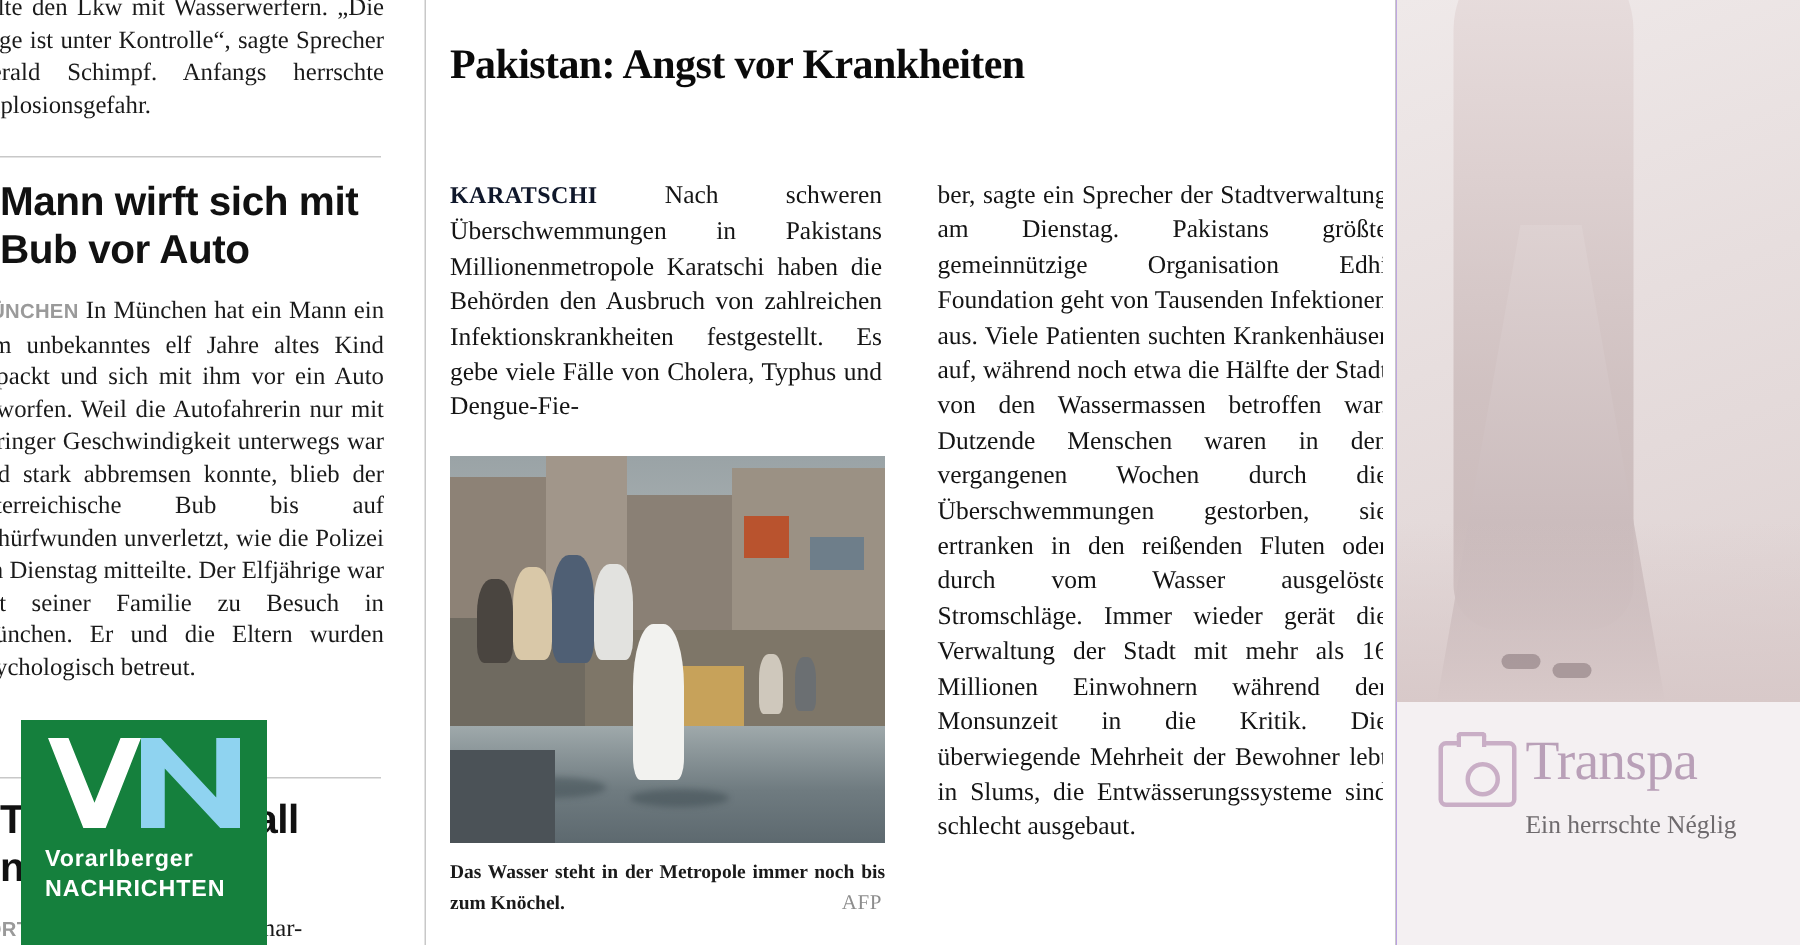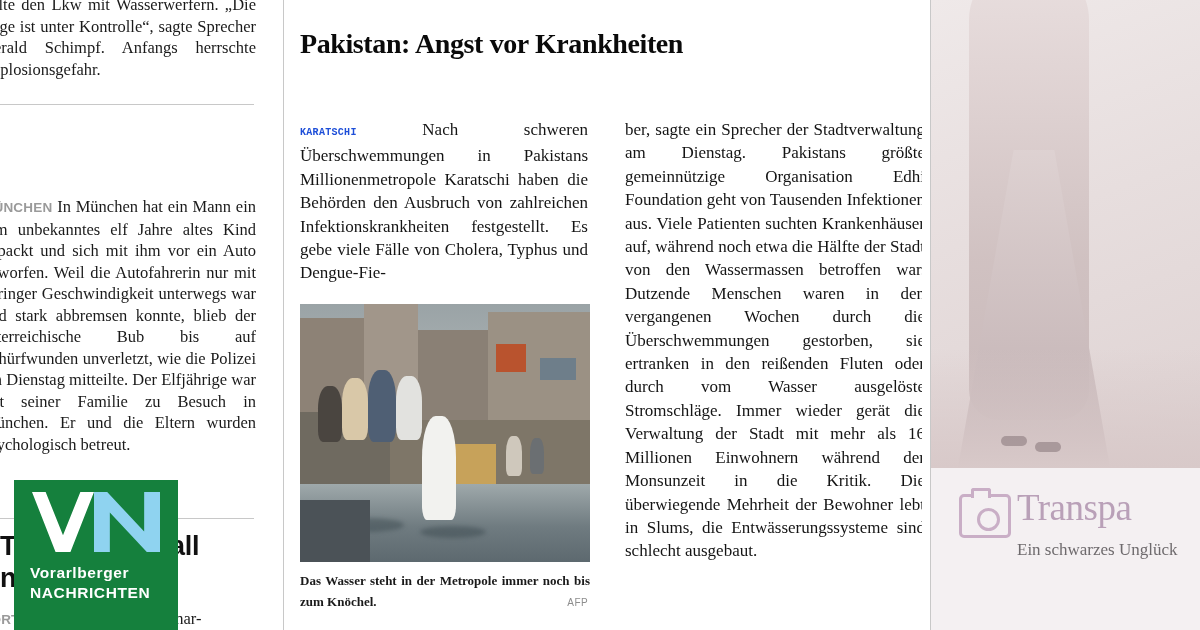--- a/index.html
+++ b/index.html
@@ -113,25 +113,25 @@
     font-size: 17px;
     line-height: 23.4px;
     text-align: justify;
     color: #141414;
     hyphens: manual;
   }
   .col.c1 { left: 0; }
   .col.c2 { left: 325px; width: 300px; }
   .col p { margin: 0; }
   .col .kicker-inline {
-    font-family: Liberation Mono, monospace;
-    font-weight: bold;
-    font-size: 10px;
+    font-family: Liberation Serif, serif;
+    font-weight: bold;
+    font-size: 16px;
     letter-spacing: 0.3px;
-    color: #1d4ed8;
+    color: #0f172a;
   }
   .photo {
     position: absolute;
     left: 0;
     top: 186px;
     width: 290px;
     height: 258px;
     overflow: hidden;
     background: #7d8a90;
   }
@@ -143,22 +143,22 @@
     font-family: "Liberation Serif", serif;
     font-weight: bold;
     font-size: 13px;
     line-height: 21px;
     color: #1a1a1a;
   }
   .credit {
     position: absolute;
     right: 0;
     top: 473px;
-    font-family: Liberation Sans, sans-serif;
-    font-size: 10px;
+    font-family: Liberation Serif, serif;
+    font-size: 14px;
     color: #8d8d8d;
     letter-spacing: 0.4px;
     margin-left: 30px;
   }
 
   
   .ph-sky { position:absolute; left:0; top:0; width:290px; height:122px;
             background: linear-gradient(#9aa3a6, #b7bdbd); }
   .ph-bld { position:absolute; background:#8b8278; }
   .ph-water { position:absolute; left:0; top:180px; width:290px; height:78px;
@@ -315,20 +315,23 @@
   <div class="vrule r1"></div>
   <div class="vrule r2"></div>
 
   <div class="leftcol">
     <div class="left-lead">
       <p class="body-text">teilte den Lkw mit Wasserwerfern. „Die Lage ist unter Kontrolle“, sagte Sprecher Gerald Schimpf. Anfangs herrschte Explosionsgefahr.</p>
     </div>
 
     <div class="hrule" style="top:104px;"></div>
 
+    <div class="left-headline" style="left:18px; top:118px; width:260px;">
+      <span>Mann wirft sich mit Bub vor Auto</span>
+    </div>
 
     <div style="position:absolute; left:0; top:196px; width:290px;">
       <p class="body-text"><span class="kicker dark">MÜNCHEN</span> <span>In München hat ein Mann ein ihm unbekanntes elf Jahre altes Kind gepackt und sich mit ihm vor ein Auto geworfen. Weil die Autofahrerin nur mit geringer Geschwindigkeit unterwegs war und stark abbremsen konnte, blieb der österreichische Bub bis auf Schürfwunden unverletzt, wie die Polizei am Dienstag mitteilte. Der Elfjährige war mit seiner Familie zu Besuch in München. Er und die Eltern wurden psychologisch betreut.</span></p>
     </div>
 
     <div class="hrule" style="top:518px;"></div>
 
     <div class="left-headline" style="left:18px; top:530px; width:260px;">
       <span>Tödlicher Unfall nach Unglück</span>
     </div>
@@ -392,21 +395,21 @@
       <div class="shoe" style="left:70px; bottom:22px;"></div>
       <div class="shoe" style="left:104px; bottom:16px;"></div>
     </div>
 
     <div class="ad-block">
       <div class="ad-logo">
         <div class="bump"></div>
         <div class="lens"></div>
       </div>
       <div class="ad-title">Transpa</div>
-      <div class="ad-sub1">Ein schwarzes Unglück</div>
+      <div class="ad-sub1">Ein herrschte Néglig</div>
     </div>
   </div>
 
   <div class="vn-logo">
     <div class="vn-mark">
       <div class="vn-v"></div>
       <div class="vn-n"></div>
     </div>
     <div class="vn-text1">Vorarlberger</div>
     <div class="vn-text2">NACHRICHTEN</div>

